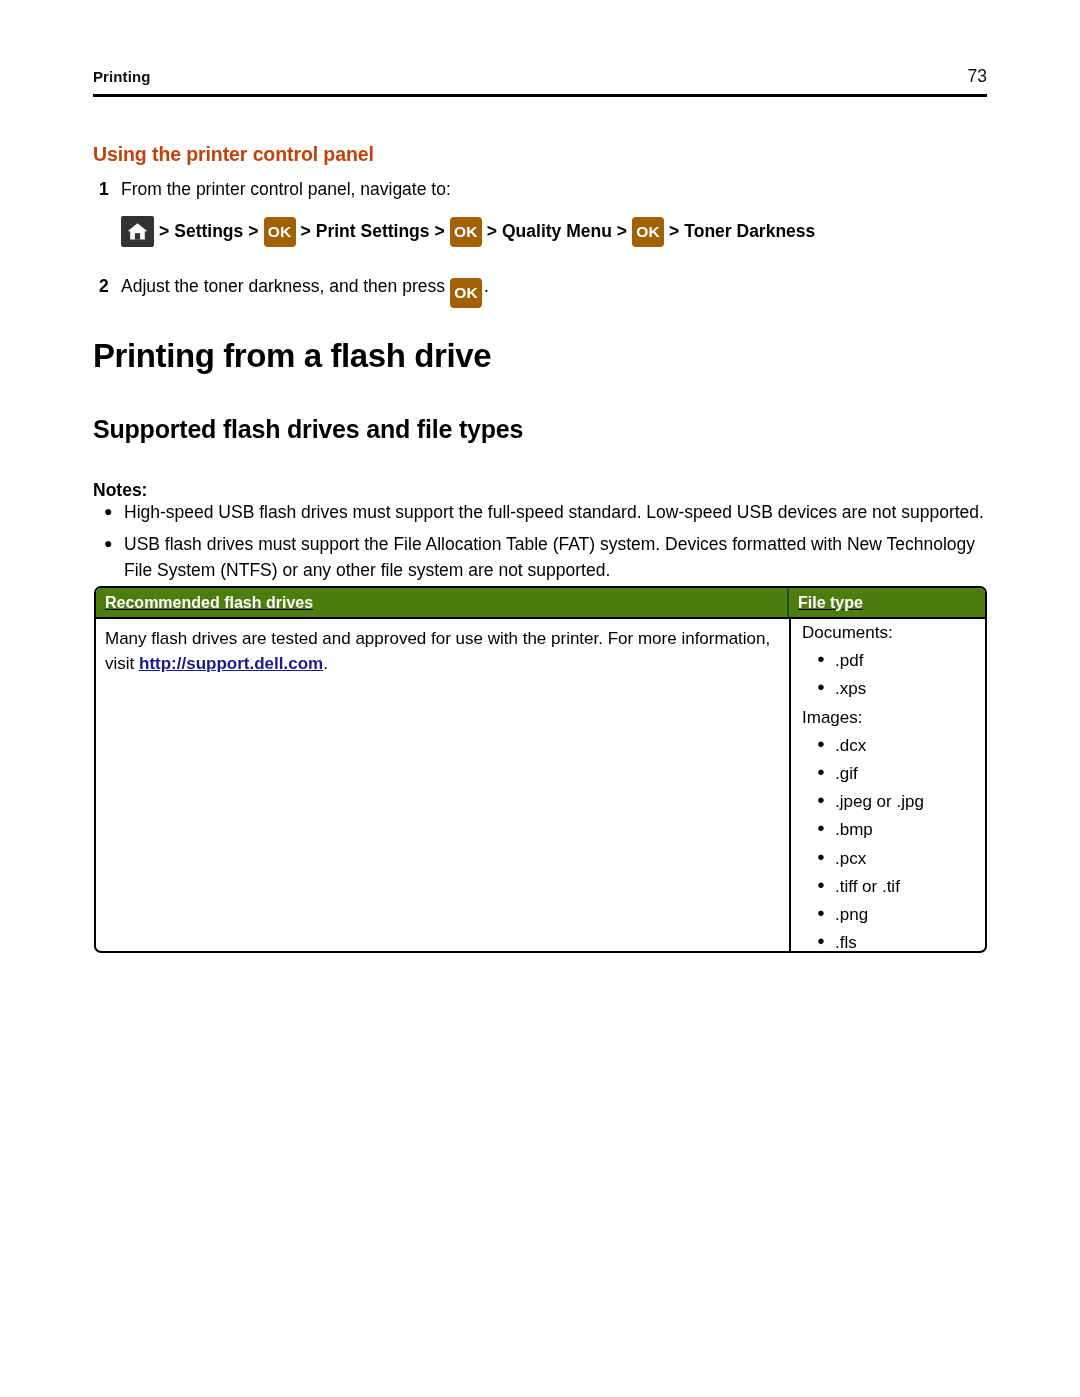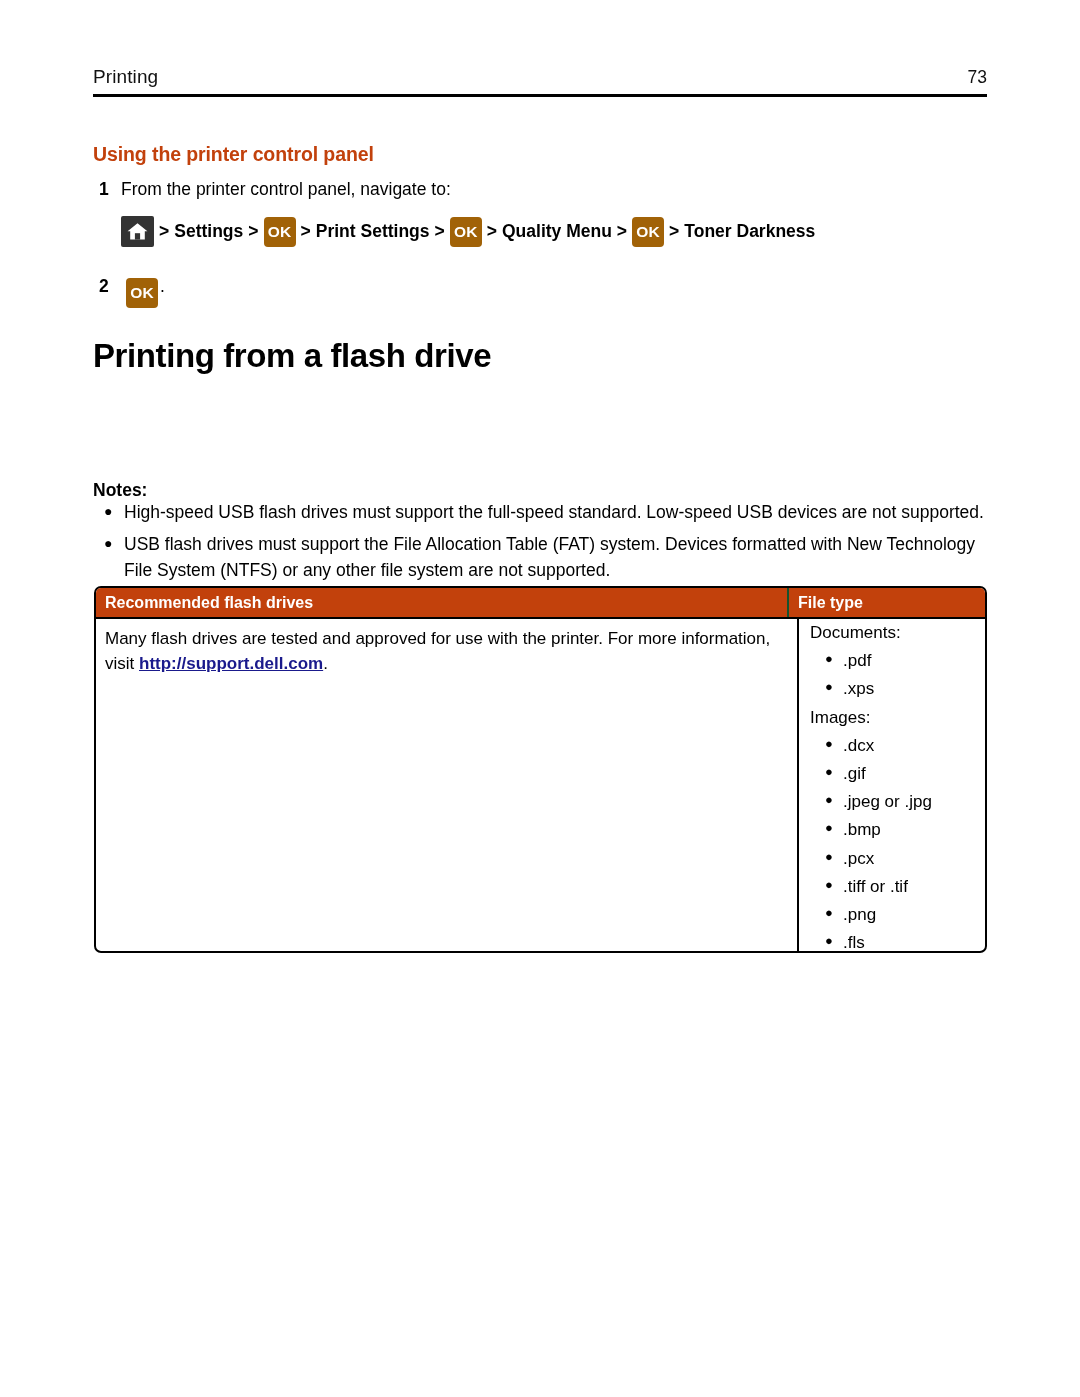--- a/index.html
+++ b/index.html
@@ -28,22 +28,22 @@
   .runhead {
     position: absolute;
     left: 93px;
     top: 66px;
     width: 894px;
     display: flex;
     align-items: baseline;
     justify-content: space-between;
   }
   .runhead-title {
-    font-size: 19px;
-    font-weight: 400;
+    font-size: 15px;
+    font-weight: 700;
     letter-spacing: 0.1px;
     color: #111;
   }
   .runhead-page {
     font-size: 17.5px;
     font-weight: 400;
     color: #111;
   }
   .runhead-rule {
     position: absolute;
@@ -195,43 +195,43 @@
     height: 367px;
     border: 2px solid #000000;
     border-radius: 7px;
     box-sizing: border-box;
     overflow: hidden;
     background: #ffffff;
   }
   .tbl-head {
     display: flex;
     height: 29px;
-    background: #c2410c;
+    background: #4d7c0f;
     border-bottom: 2px solid #000000;
+    text-decoration: underline;
   }
   .tbl-head .th {
     color: #ffffff;
     font-size: 16px;
     font-weight: bold;
     display: flex;
     align-items: center;
     padding-left: 9px;
     box-sizing: border-box;
   }
   .th-left { width: 693px; flex: 0 0 693px; }
   .th-right {
     flex: 1 1 auto;
     border-left: 2px solid #14532d;
     margin-left: -2px;
     padding-left: 11px;
   }
   .tbl-body {
     display: flex;
     height: 428px;
-    gap: 8px;
   }
   .td-left {
     width: 693px;
     flex: 0 0 693px;
     padding: 8px 10px 0 9px;
     box-sizing: border-box;
     font-size: 17px;
     line-height: 1.45;
   }
   .td-right {
@@ -305,25 +305,27 @@
     <span class="sep">&gt;</span>
     <span class="crumb-label">Quality Menu</span>
     <span class="sep">&gt;</span>
     <span class="icon-chip ok-chip">OK</span>
     <span class="sep">&gt;</span>
     <span class="crumb-label">Toner Darkness</span>
   </div>
 
   <div class="step" id="step-2">
     <span class="step-num">2</span>
+    <span class="step-text">Adjust the toner darkness, and then press</span>
     <span class="icon-chip ok-chip ok-inline">OK</span>
     <span class="step-text">.</span>
   </div>
 
   <div class="h1">Printing from a flash drive</div>
+  <div class="h2">Supported flash drives and file types</div>
 
   <div class="notes-label">Notes:</div>
   <div class="notes-list">
     <div class="note-item">
       <span class="note-bullet">●</span>
       <span class="note-text">High-speed USB flash drives must support the full-speed standard. Low-speed USB devices are not supported.</span>
     </div>
     <div class="note-item">
       <span class="note-bullet">●</span>
       <span class="note-text">USB flash drives must support the File Allocation Table (FAT) system. Devices formatted with New Technology File System (NTFS) or any other file system are not supported.</span>

